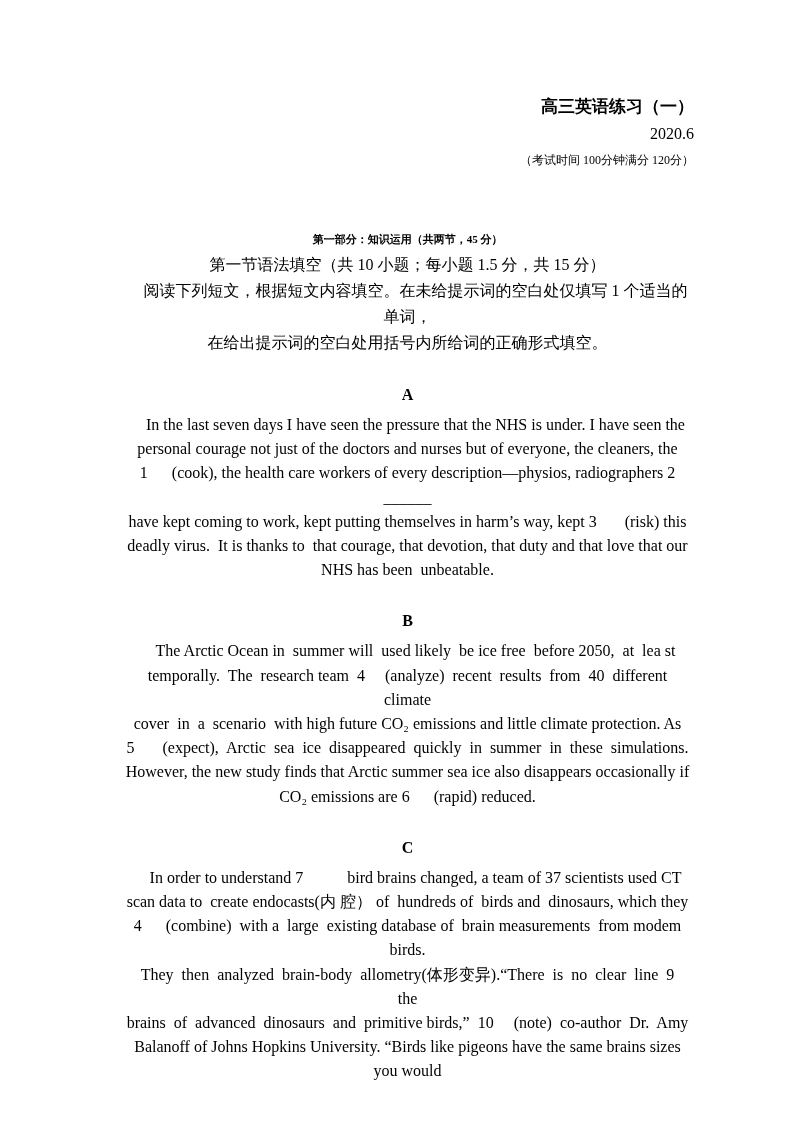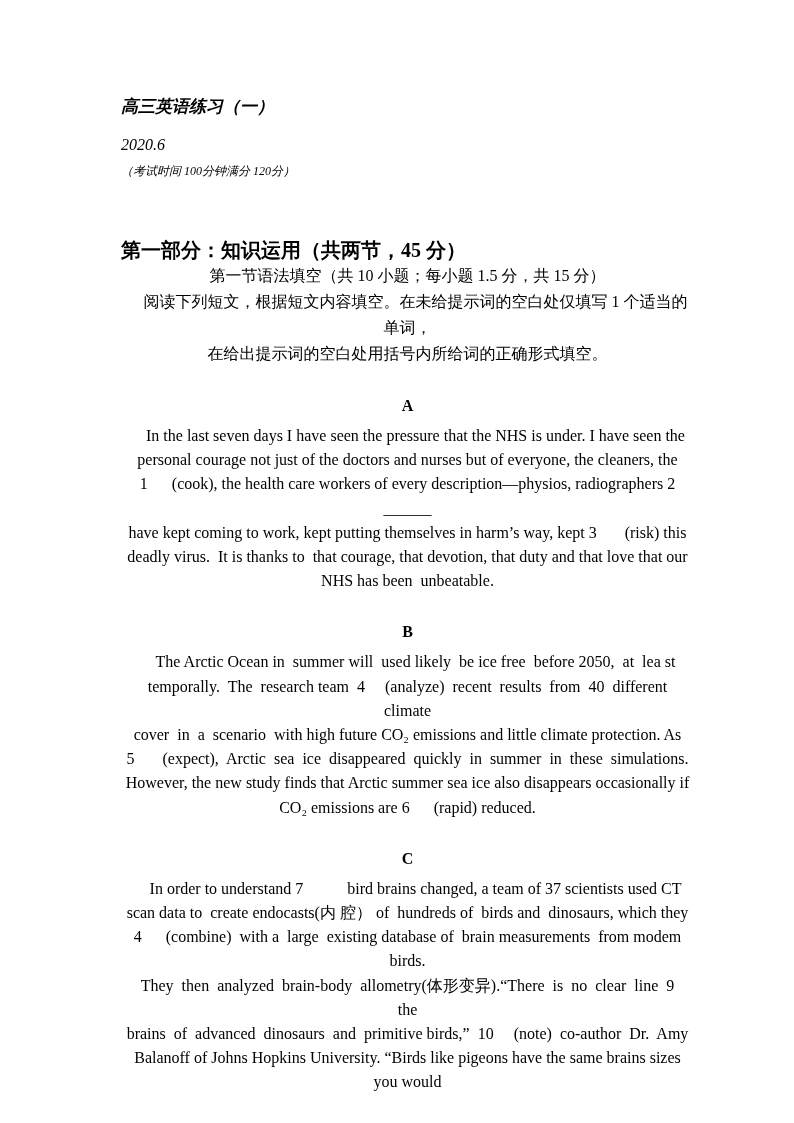--- a/index.html
+++ b/index.html
@@ -10,42 +10,43 @@
   }
   .page {
     position: relative;
     width: 794px;
     height: 1123px;
     margin: 0 auto;
     background: #ffffff;
     padding: 96px 100px 40px 121px;
     overflow: hidden;
   }
-  .center { text-align: left; font-style: italic; }
+  .center { text-align: right; }
   .doc-title {
     font-size: 17px;
     font-weight: bold;
     line-height: 22px;
   }
   .doc-date {
     font-size: 16px;
     line-height: 22px;
-    margin-top: 16px;
+    margin-top: 5px;
   }
   .doc-info {
     font-size: 12px;
     line-height: 22px;
     margin-top: 4px;
   }
   .head-block { margin-bottom: 55px; }
   .part-heading {
     font-weight: bold;
-    font-size: 20px;
+    font-size: 11px;
     line-height: 26px;
     white-space: pre-wrap;
+    text-align: center;
   }
   .line {
     font-size: 16px;
     line-height: 26px;
     white-space: pre-wrap;
     text-align: center;
   }
   .passage .line {
     line-height: 24.2px;
   }

